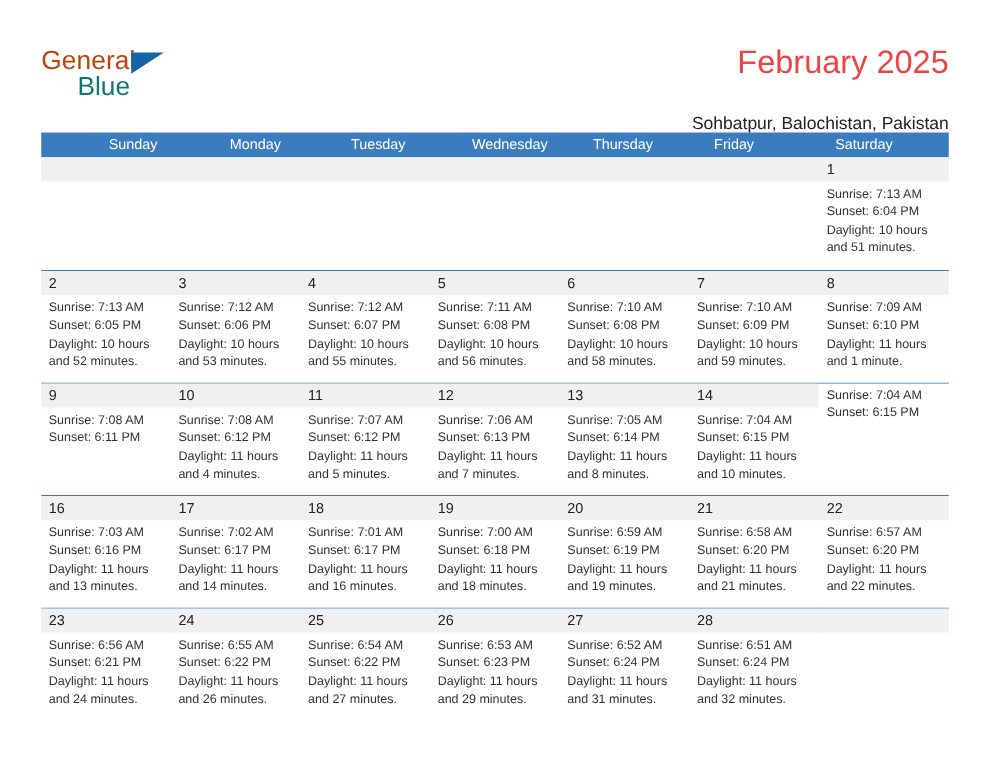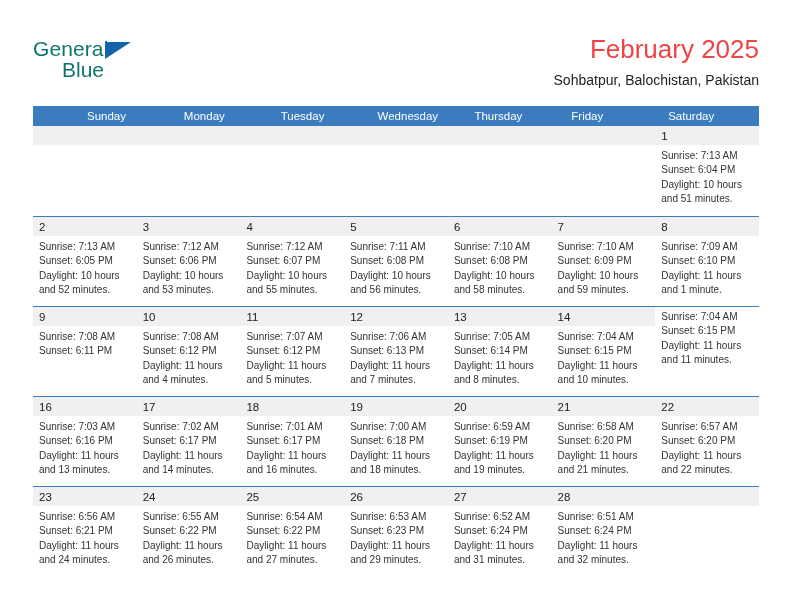--- a/index.html
+++ b/index.html
@@ -30,21 +30,21 @@
     left: 0;
     top: 4px;
     width: 200px;
     height: 56px;
   }
   .logo-general {
     position: absolute;
     left: 0;
     top: 0;
     font-size: 21px;
-    color: #0f766e;
+    color: #c2410c;
     letter-spacing: 0.1px;
     line-height: 24px;
   }
   .logo-triangle {
     position: absolute;
     left: 72px;
     top: 5px;
     width: 0;
     height: 0;
     border-left: 26px solid #1464aa;
@@ -65,21 +65,21 @@
     top: 0;
     text-align: right;
   }
   .cal-title {
     font-size: 26px;
     color: #ef4444;
     line-height: 32px;
     white-space: nowrap;
   }
   .cal-subtitle {
-    margin-top: 6px;
+    margin-top: 24px;
     font-size: 14px;
     color: #222222;
     line-height: 18px;
     white-space: nowrap;
   }
 
   
   .calendar {
     position: absolute;
     left: 33px;
@@ -336,21 +336,20 @@
             <div class="day-info">
               <div>Sunrise: 7:04 AM</div>
               <div>Sunset: 6:15 PM</div>
               <div>Daylight: 11 hours and 10 minutes.</div>
             </div>
           </div>
           <div class="day-cell">
             <div class="day-info">
               <div>Sunrise: 7:04 AM</div>
               <div>Sunset: 6:15 PM</div>
-              <div>Daylight: 11 hours and 11 minutes.</div>
             </div>
           </div>
         </div>
         <div class="week-row">
           <div class="day-cell">
             <div class="day-number-strip">
               <span class="day-number">16</span>
             </div>
             <div class="day-info">
               <div>Sunrise: 7:03 AM</div>

